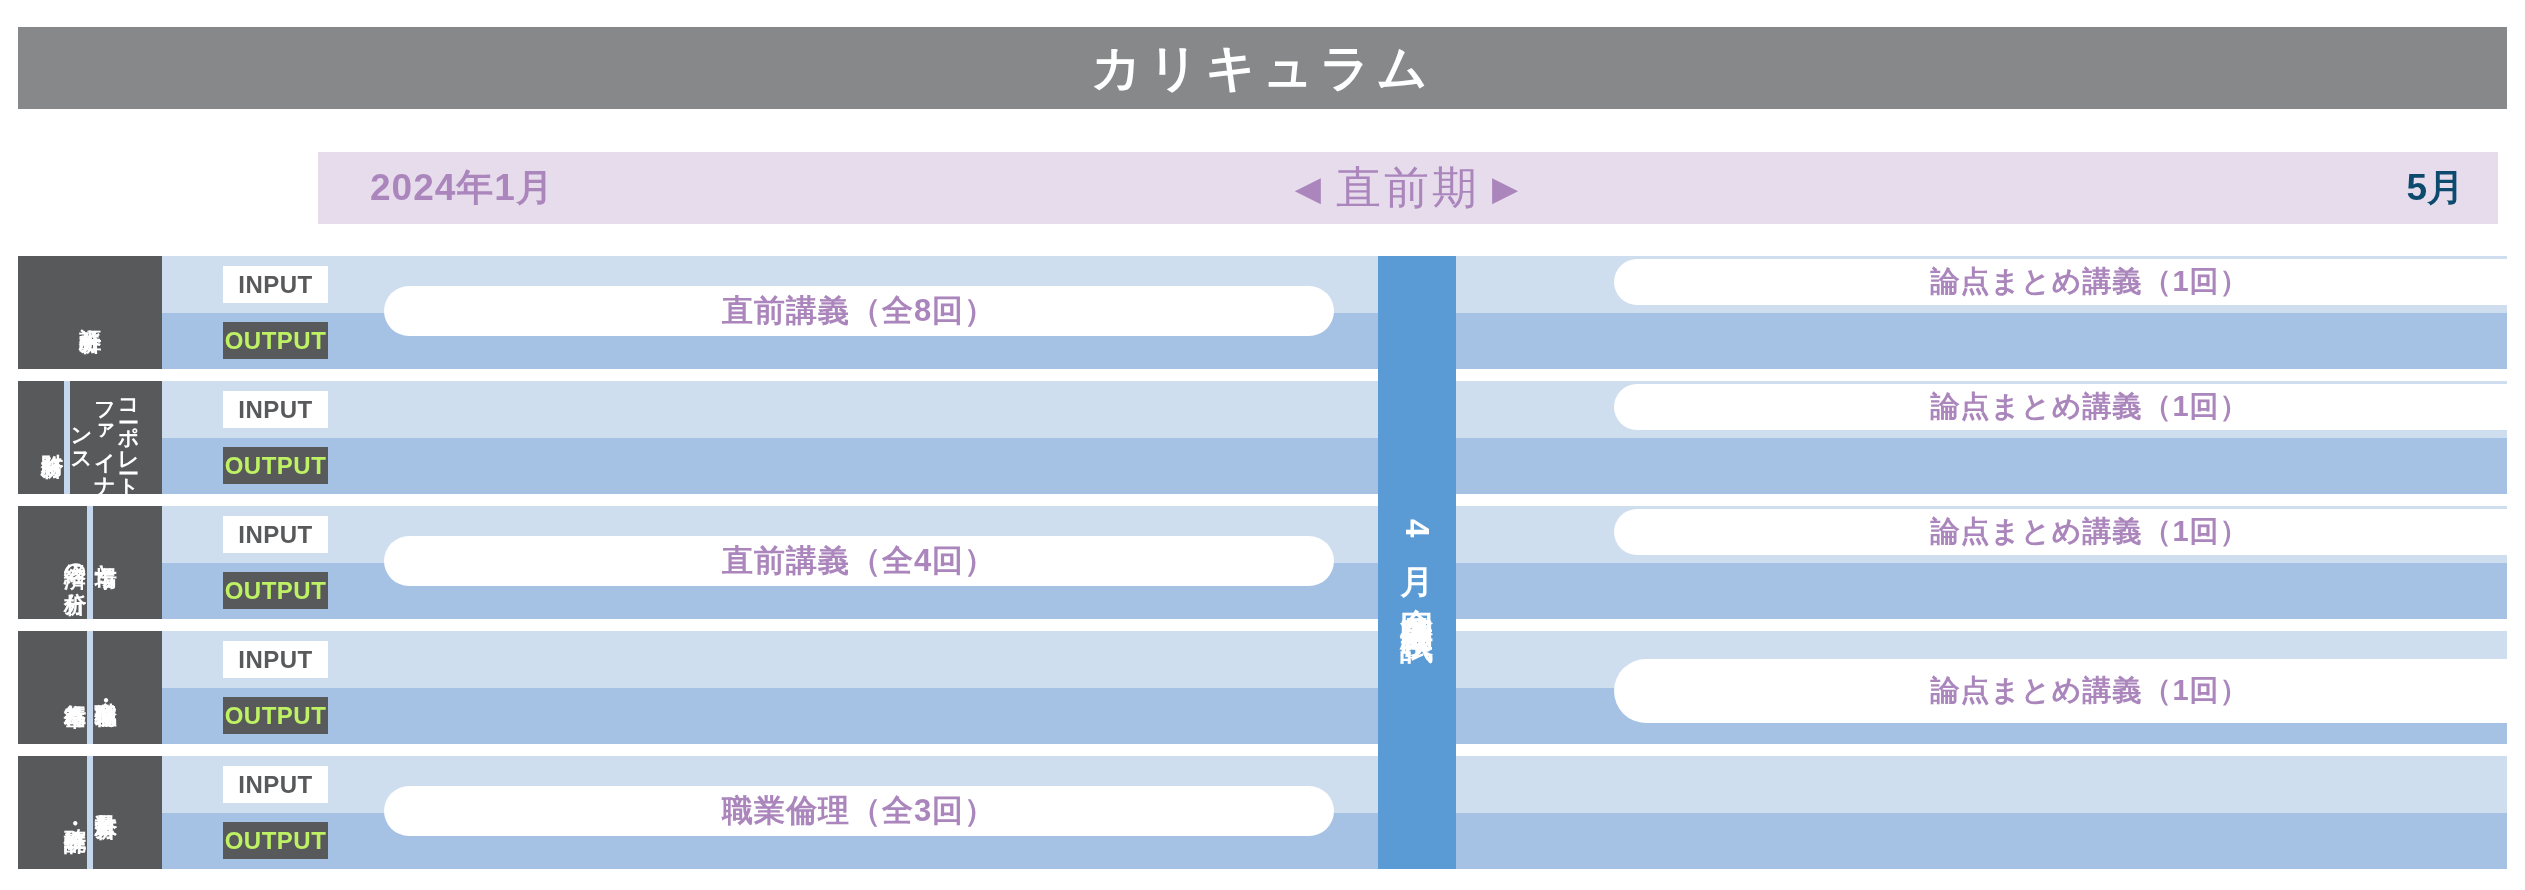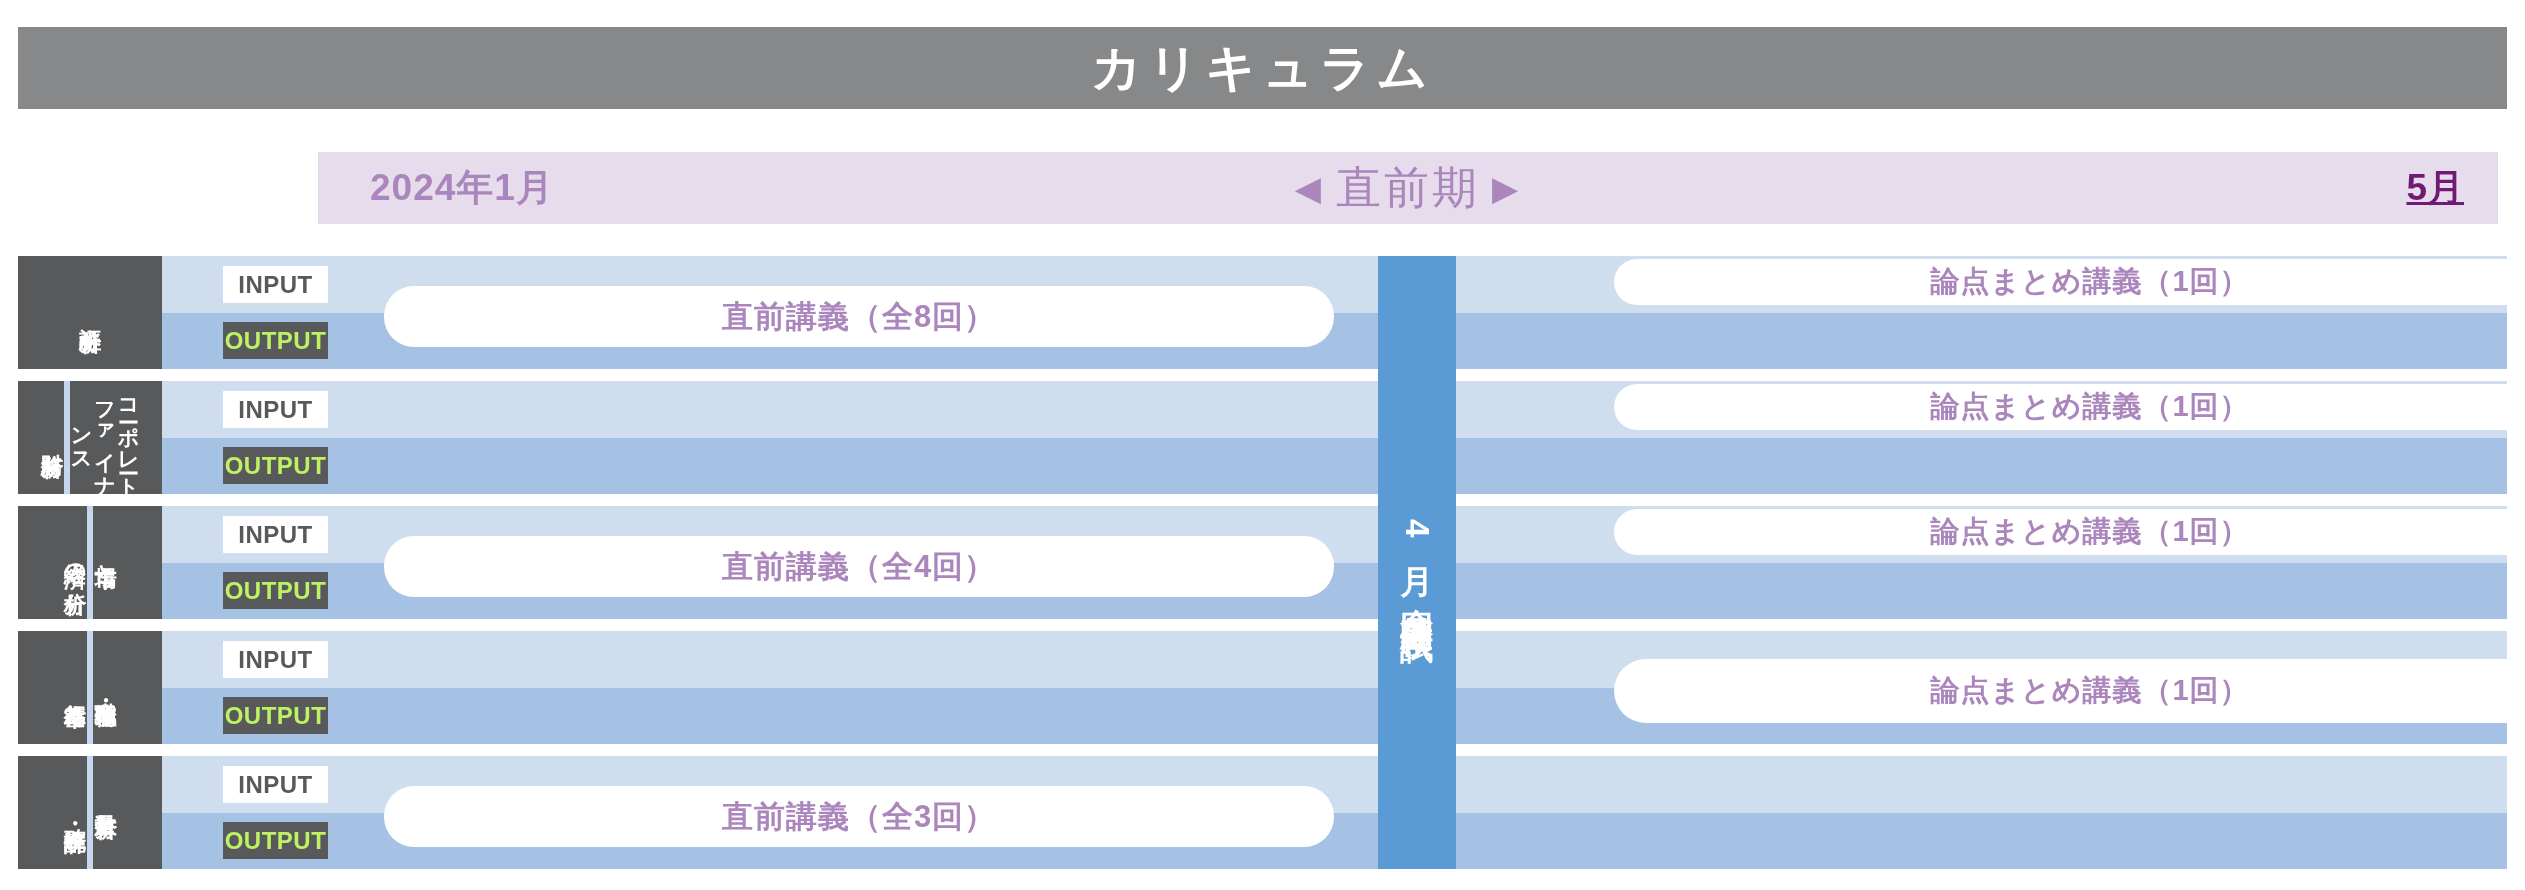--- a/index.html
+++ b/index.html
@@ -36,21 +36,21 @@
   }
   .period-center{
     position:absolute;left:0;right:0;top:50%;transform:translateY(-50%);
     text-align:center;color:#ab86bc;font-size:45px;font-weight:normal;
     letter-spacing:3px;
     display:flex;align-items:center;justify-content:center;gap:12px;
   }
   .period-center .tri{font-size:34px;line-height:1;}
   .period-right{
     position:absolute;right:34px;top:50%;transform:translateY(-50%);
-    color:#701a75;font-size:37px;font-weight:bold;text-decoration:underline;
+    color:#0c4a6e;font-size:37px;font-weight:bold;
   }
 
   
   .rows{position:absolute;left:18px;top:256px;width:2489px;}
   .row{position:relative;width:2489px;height:113px;margin-bottom:12px;}
   .row:last-child{margin-bottom:0;}
 
   
   .subject-box{
     position:absolute;left:0;top:0;width:144px;height:113px;
@@ -96,21 +96,21 @@
 
   
   .pill{
     position:absolute;
     background:#ffffff;border-radius:30px;
     display:flex;align-items:center;justify-content:center;
     color:#ab86bc;font-size:31px;font-weight:bold;letter-spacing:1px;
     box-sizing:border-box;
   }
   .pill-main{
-    left:366px;top:30px;width:950px;height:61px;
+    left:366px;top:30px;width:950px;height:50px;
   }
   .pill-summary{
     left:1596px;top:3px;width:952px;height:46px;
     font-size:29px;border-radius:24px;text-align:center;
   }
   .pill-summary.tall{
     top:28px;height:64px;border-radius:32px;
   }
 
   
@@ -198,21 +198,21 @@
       <div class="row">
         <div class="subject-box split">
           <span class="subj-col">数量分析と</span>
           <div class="subj-divider"></div>
           <span class="subj-col">確率・統計</span>
         </div>
         <div class="band-input"></div>
         <div class="band-output"></div>
         <div class="io-badge io-input">INPUT</div>
         <div class="io-badge io-output">OUTPUT</div>
-        <div class="pill pill-main">直前講義（全3回）</div>
+        <div class="pill pill-main">職業倫理（全3回）</div>
       </div>
     </div>
 
   <div class="mock-banner">
     <span class="mock-text">4月　全国公開模試</span>
   </div>
 
 </div>
 
 </body></html>

